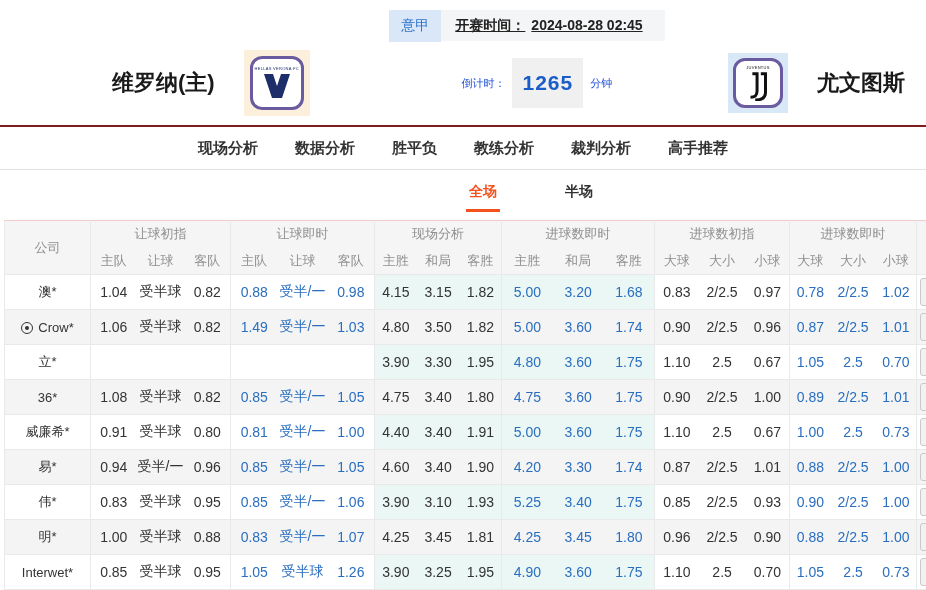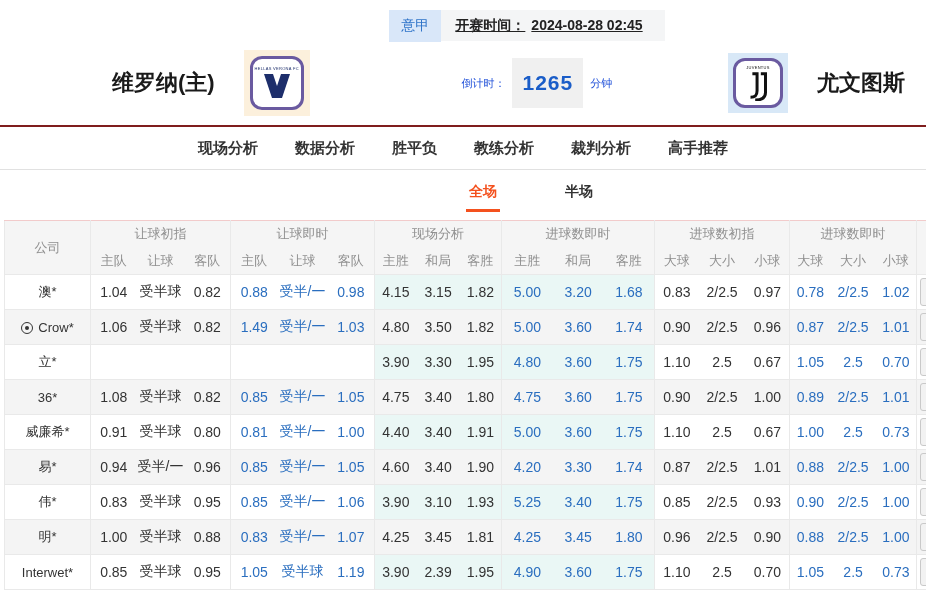--- a/index.html
+++ b/index.html
@@ -382,23 +382,23 @@
           <td class="blue">1.00</td>
           <td class="detail-cell gs"><button class="detail-btn">详情</button></td>
         </tr>
         <tr>
           <td class="company">Interwet*</td>
           <td class="gs">0.85</td>
           <td>受半球</td>
           <td>0.95</td>
           <td class="gs blue">1.05</td>
           <td class="blue">受半球</td>
-          <td class="blue">1.19</td>
+          <td class="blue">1.26</td>
           <td class="gs cyan">3.90</td>
-          <td class="cyan">2.39</td>
+          <td class="cyan">3.25</td>
           <td class="cyan">1.95</td>
           <td class="gs blue cyan">4.90</td>
           <td class="blue cyan">3.60</td>
           <td class="blue cyan">1.75</td>
           <td class="gs">1.10</td>
           <td>2.5</td>
           <td>0.70</td>
           <td class="gs blue">1.05</td>
           <td class="blue">2.5</td>
           <td class="blue">0.73</td>

